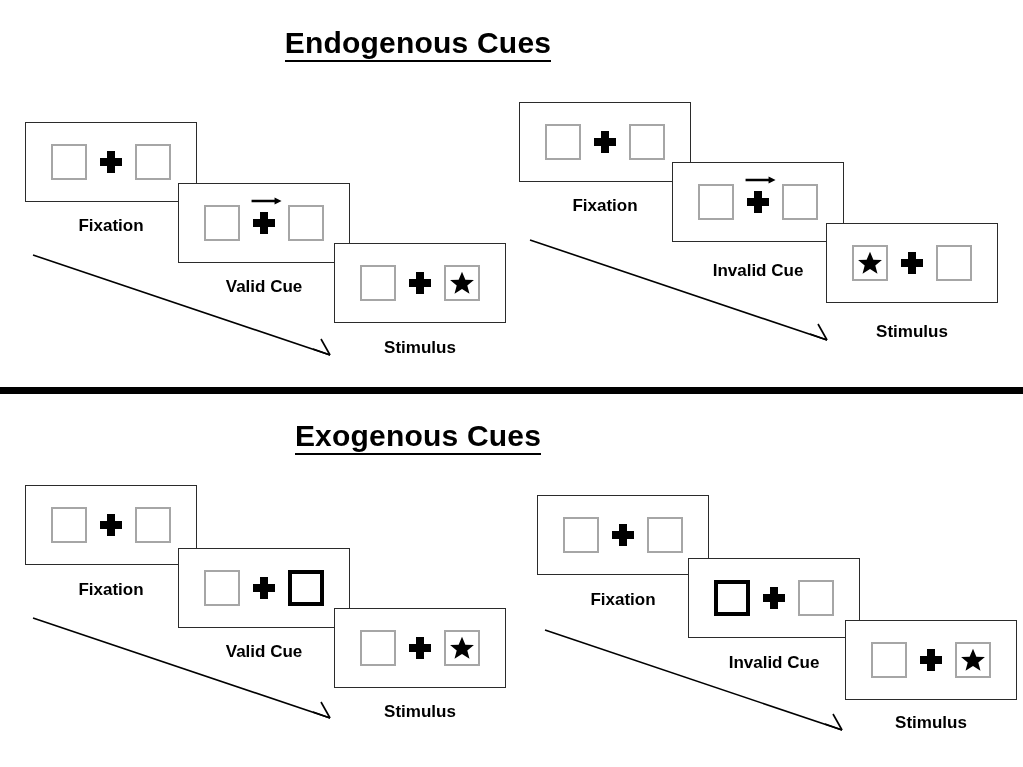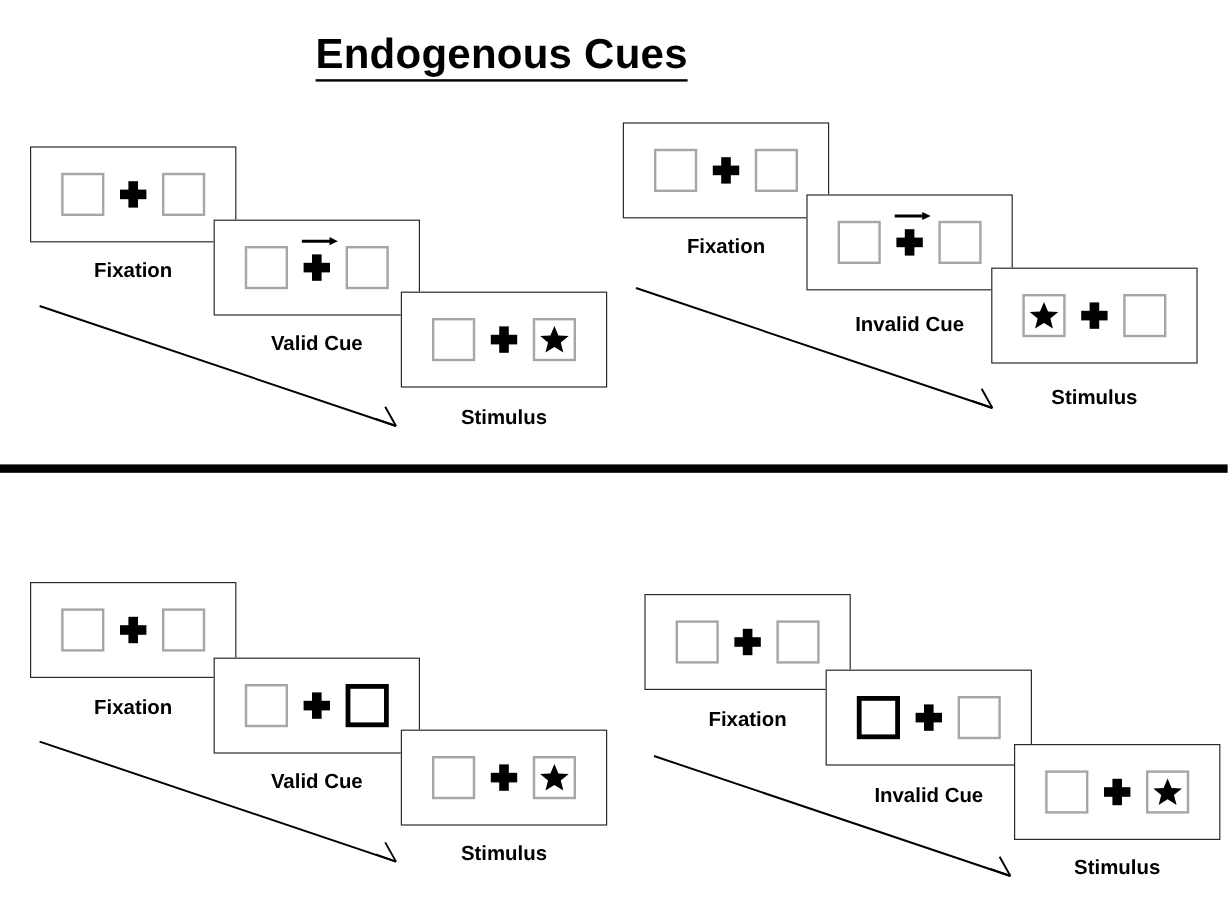--- a/index.html
+++ b/index.html
@@ -11,21 +11,21 @@
     overflow:hidden;
     position:relative;
   }
   .stage{position:absolute;inset:0;}
 
   
   .section-title{
     position:absolute;
     left:0;width:836px;
     text-align:center;
-    font-size:35px;
+    font-size:30px;
     font-weight:bold;
     letter-spacing:.2px;
   }
   .section-title span{
     border-bottom:2px solid #000;
     padding-bottom:1px;
   }
 
   
   .divider{
@@ -220,20 +220,23 @@
   <div class="caption" style="left:826px;top:322px;width:172px;">Stimulus</div>
 
   <svg class="flow-arrow" style="left:522px;top:230px;" width="320" height="125" viewBox="0 0 320 125">
     <line x1="8" y1="10" x2="305" y2="110" stroke="#000" stroke-width="1.6"></line>
     <line x1="305" y1="110" x2="288" y2="104" stroke="#000" stroke-width="1.6"></line>
     <line x1="305" y1="110" x2="296" y2="94" stroke="#000" stroke-width="1.6"></line>
   </svg>
 
   <div class="divider" style="top:387px;"></div>
 
+  <div class="section-title" style="top:419px;">
+    <span>Exogenous Cues</span>
+  </div>
 
   <div class="panel" style="left:25px;top:485px;width:172px;height:80px;">
     <div class="panel-inner">
       <div class="sq"></div>
       <div class="plus">
         <div class="pv"></div>
           <div class="ph"></div>
       </div>
       <div class="sq"></div>
     </div>

